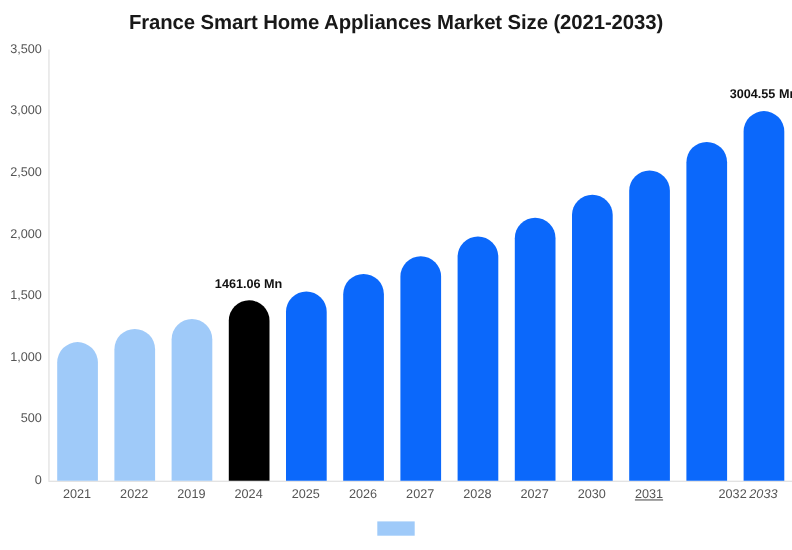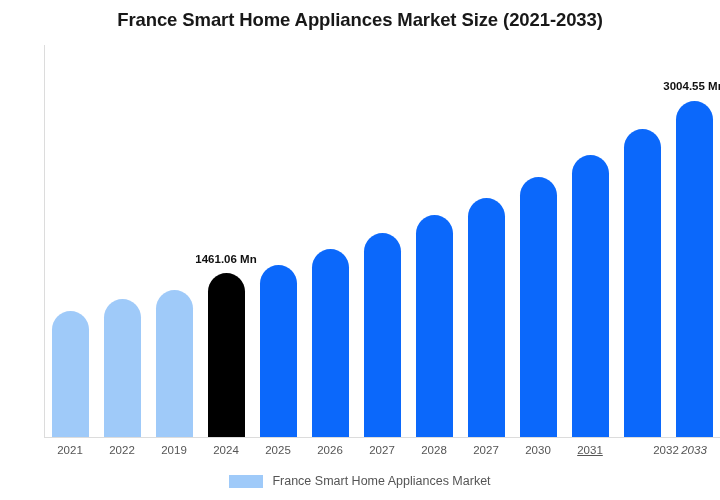--- a/index.html
+++ b/index.html
@@ -125,20 +125,30 @@
     color: #555555;
   }
 </style>
 </head>
 <body>
 
 <div id="chart-root">
 
   <div id="chart-title">France Smart Home Appliances Market Size (2021-2033)</div>
 
+  <div id="y-axis-labels">
+      <div class="y-tick" style="top: 45px;">3,500</div>
+      <div class="y-tick" style="top: 101px;">3,000</div>
+      <div class="y-tick" style="top: 157px;">2,500</div>
+      <div class="y-tick" style="top: 213px;">2,000</div>
+      <div class="y-tick" style="top: 269px;">1,500</div>
+      <div class="y-tick" style="top: 325px;">1,000</div>
+      <div class="y-tick" style="top: 381px;">500</div>
+      <div class="y-tick" style="top: 437px;">0</div>
+    </div>
 
   <div id="y-axis-line"></div>
   <div id="x-axis-line"></div>
 
   <div id="plot-area">
       <div class="bar-slot" style="left: 7.5px; width: 37px;">
         <div class="bar" style="height: 126px; background: rgb(159, 202, 249);"></div>
       </div>
       <div class="bar-slot" style="left: 59.5px; width: 37px;">
         <div class="bar" style="height: 137.984px; background: rgb(159, 202, 249);"></div>
@@ -189,18 +199,17 @@
       <div class="x-tick" style="left: 434px;">2028</div>
       <div class="x-tick" style="left: 486px;">2027</div>
       <div class="x-tick" style="left: 538px;">2030</div>
       <div class="x-tick" style="left: 590px; text-decoration: underline;">2031</div>
       <div class="x-tick" style="left: 666px;">2032</div>
       <div class="x-tick" style="left: 694px; font-style: italic;">2033</div>
     </div>
 
   <div id="legend">
     <span id="legend-swatch" style="background: rgb(159, 202, 249);"></span>
-    <span id="legend-label">France Smart Home Appliances Market</span>
   </div>
 
 <div class="bar-label" style="left: 226px; top: 253.361px;">1461.06 Mn</div>
     <div class="bar-label" style="left: 694px; top: 80.4904px;">3004.55 Mn</div>
   </div>
 
 </body></html>

